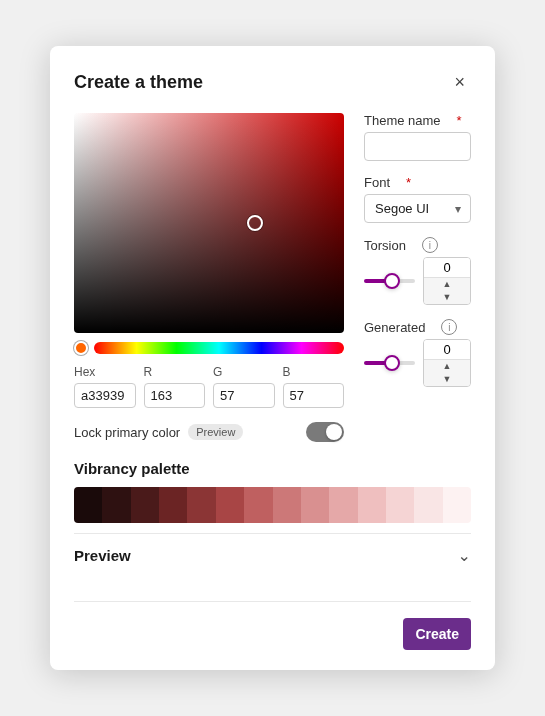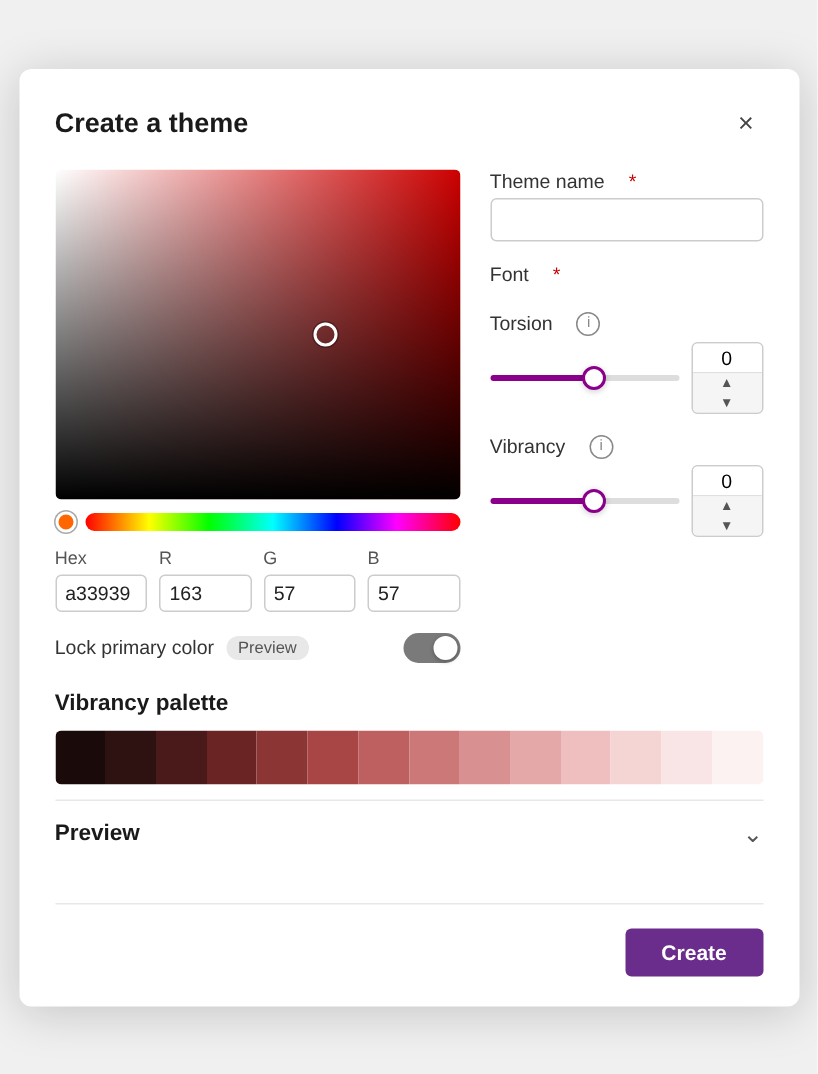--- a/index.html
+++ b/index.html
@@ -8,21 +8,21 @@
       display: flex;
       justify-content: center;
       align-items: center;
       min-height: 100vh;
       font-family: 'Segoe UI', sans-serif;
     }
     .dialog {
       background: #fff;
       border-radius: 8px;
       box-shadow: 0 4px 32px rgba(0,0,0,0.18);
-      width: 520px;
+      width: 445px;
       padding: 24px 24px 20px 24px;
       position: relative;
     }
     .dialog-header {
       display: flex;
       align-items: center;
       justify-content: space-between;
       margin-bottom: 18px;
     }
     .dialog-title {
@@ -323,21 +323,21 @@
     .btn-cancel {
       padding: 8px 24px;
       border: 1px solid #ccc;
       border-radius: 4px;
       background: #fff;
       color: #333;
       font-size: 14px;
       cursor: pointer;
     }
     .btn-create {
-      padding: 8px 24px;
+      padding: 8px 12px;
       border: none;
       border-radius: 4px;
       background: #6b2d8b;
       color: #fff;
       font-size: 14px;
       font-weight: 600;
       cursor: pointer;
       text-align: center;
     }
     .hex-group { display: flex; flex-direction: column; }
@@ -398,20 +398,28 @@
           <span>Theme name</span>
           <span class="required-star">*</span>
         </div>
         <input class="text-input" type="text" style="">
       </div>
 
       <div>
         <div class="field-label">
           <span>Font</span>
           <span class="required-star">*</span>
+        </div>
+        <div class="select-wrapper">
+          <select>
+            <option>Segoe UI</option>
+            <option>Arial</option>
+            <option>Calibri</option>
+          </select>
+          <span class="select-arrow">▾</span>
         </div>
       </div>
 
       <div>
         <div class="field-label">
           <span>Torsion</span>
           <span class="info-icon">i</span>
         </div>
         <div class="slider-row">
           <div class="slider-track">
@@ -422,21 +430,21 @@
             <div class="spinner-btns">
               <button class="spinner-btn">▲</button>
               <button class="spinner-btn">▼</button>
             </div>
           </div>
         </div>
       </div>
 
       <div>
         <div class="field-label">
-          <span>Vibrancy</span>
+          <span>Generated</span>
           <span class="info-icon">i</span>
         </div>
         <div class="slider-row">
           <div class="slider-track">
             <div class="slider-thumb"></div>
           </div>
           <div class="spinner-input">
             <input class="spinner-val" type="text" value="0" style="">
             <div class="spinner-btns">
               <button class="spinner-btn">▲</button>

